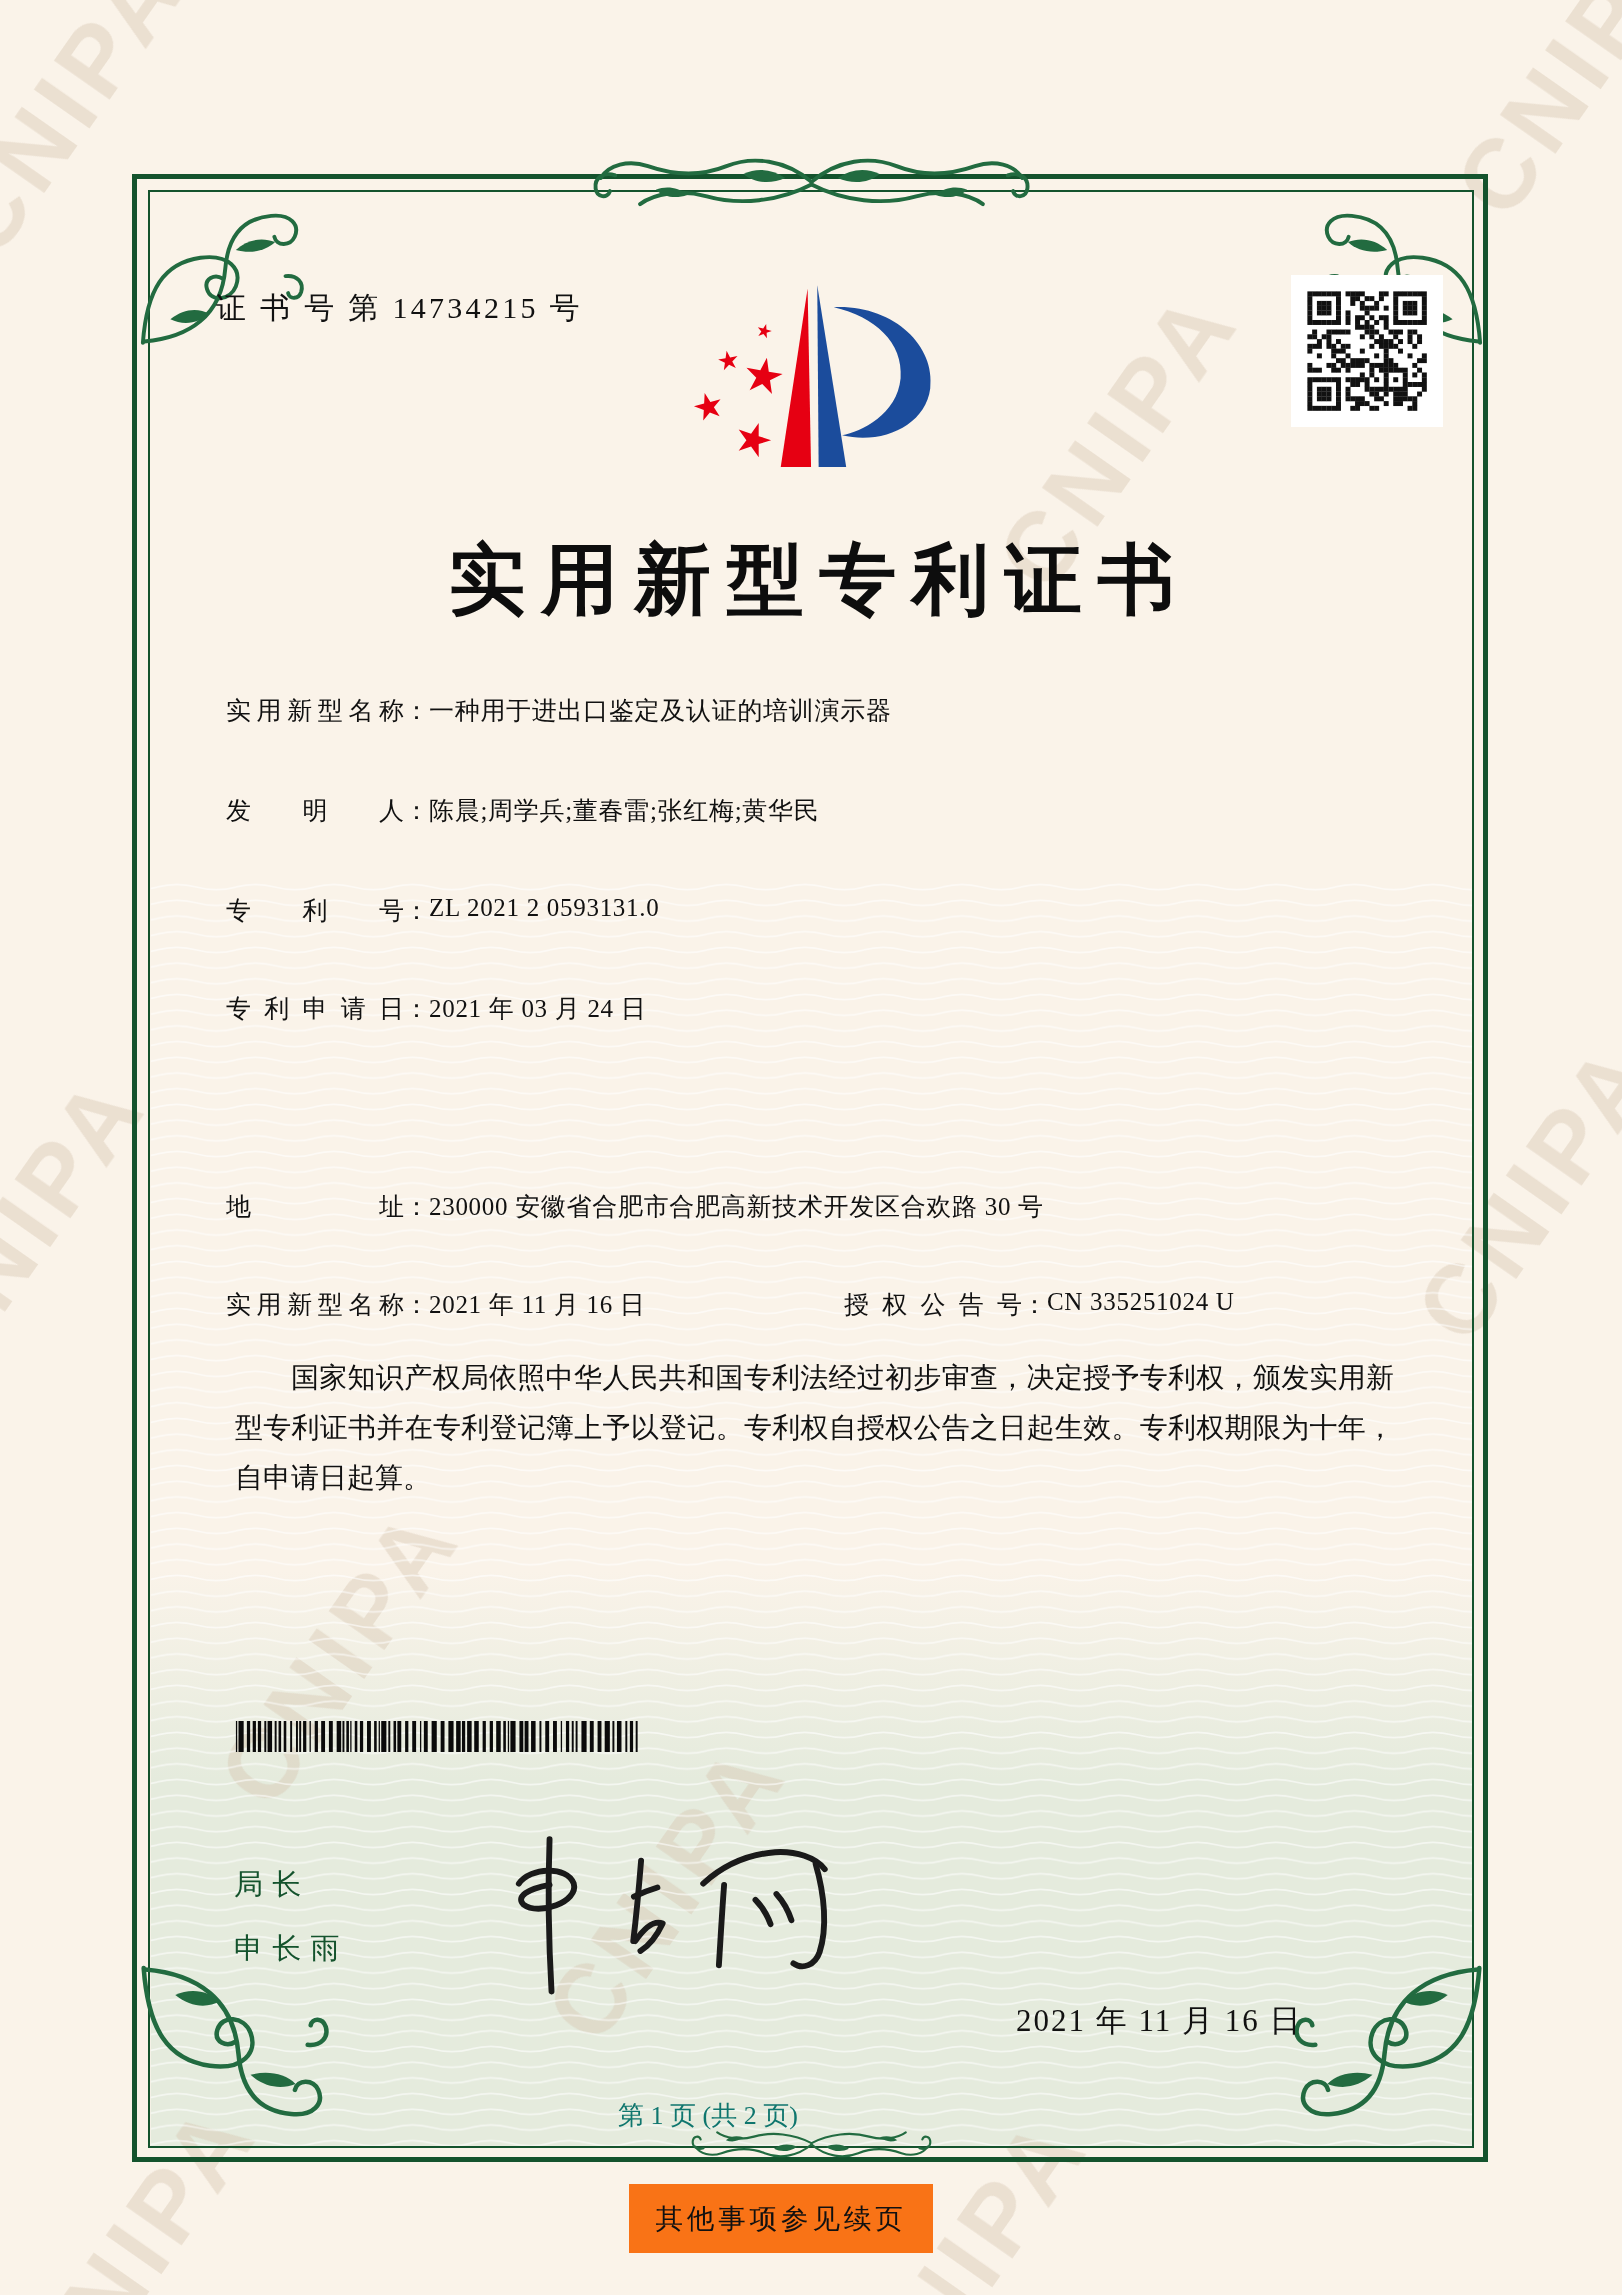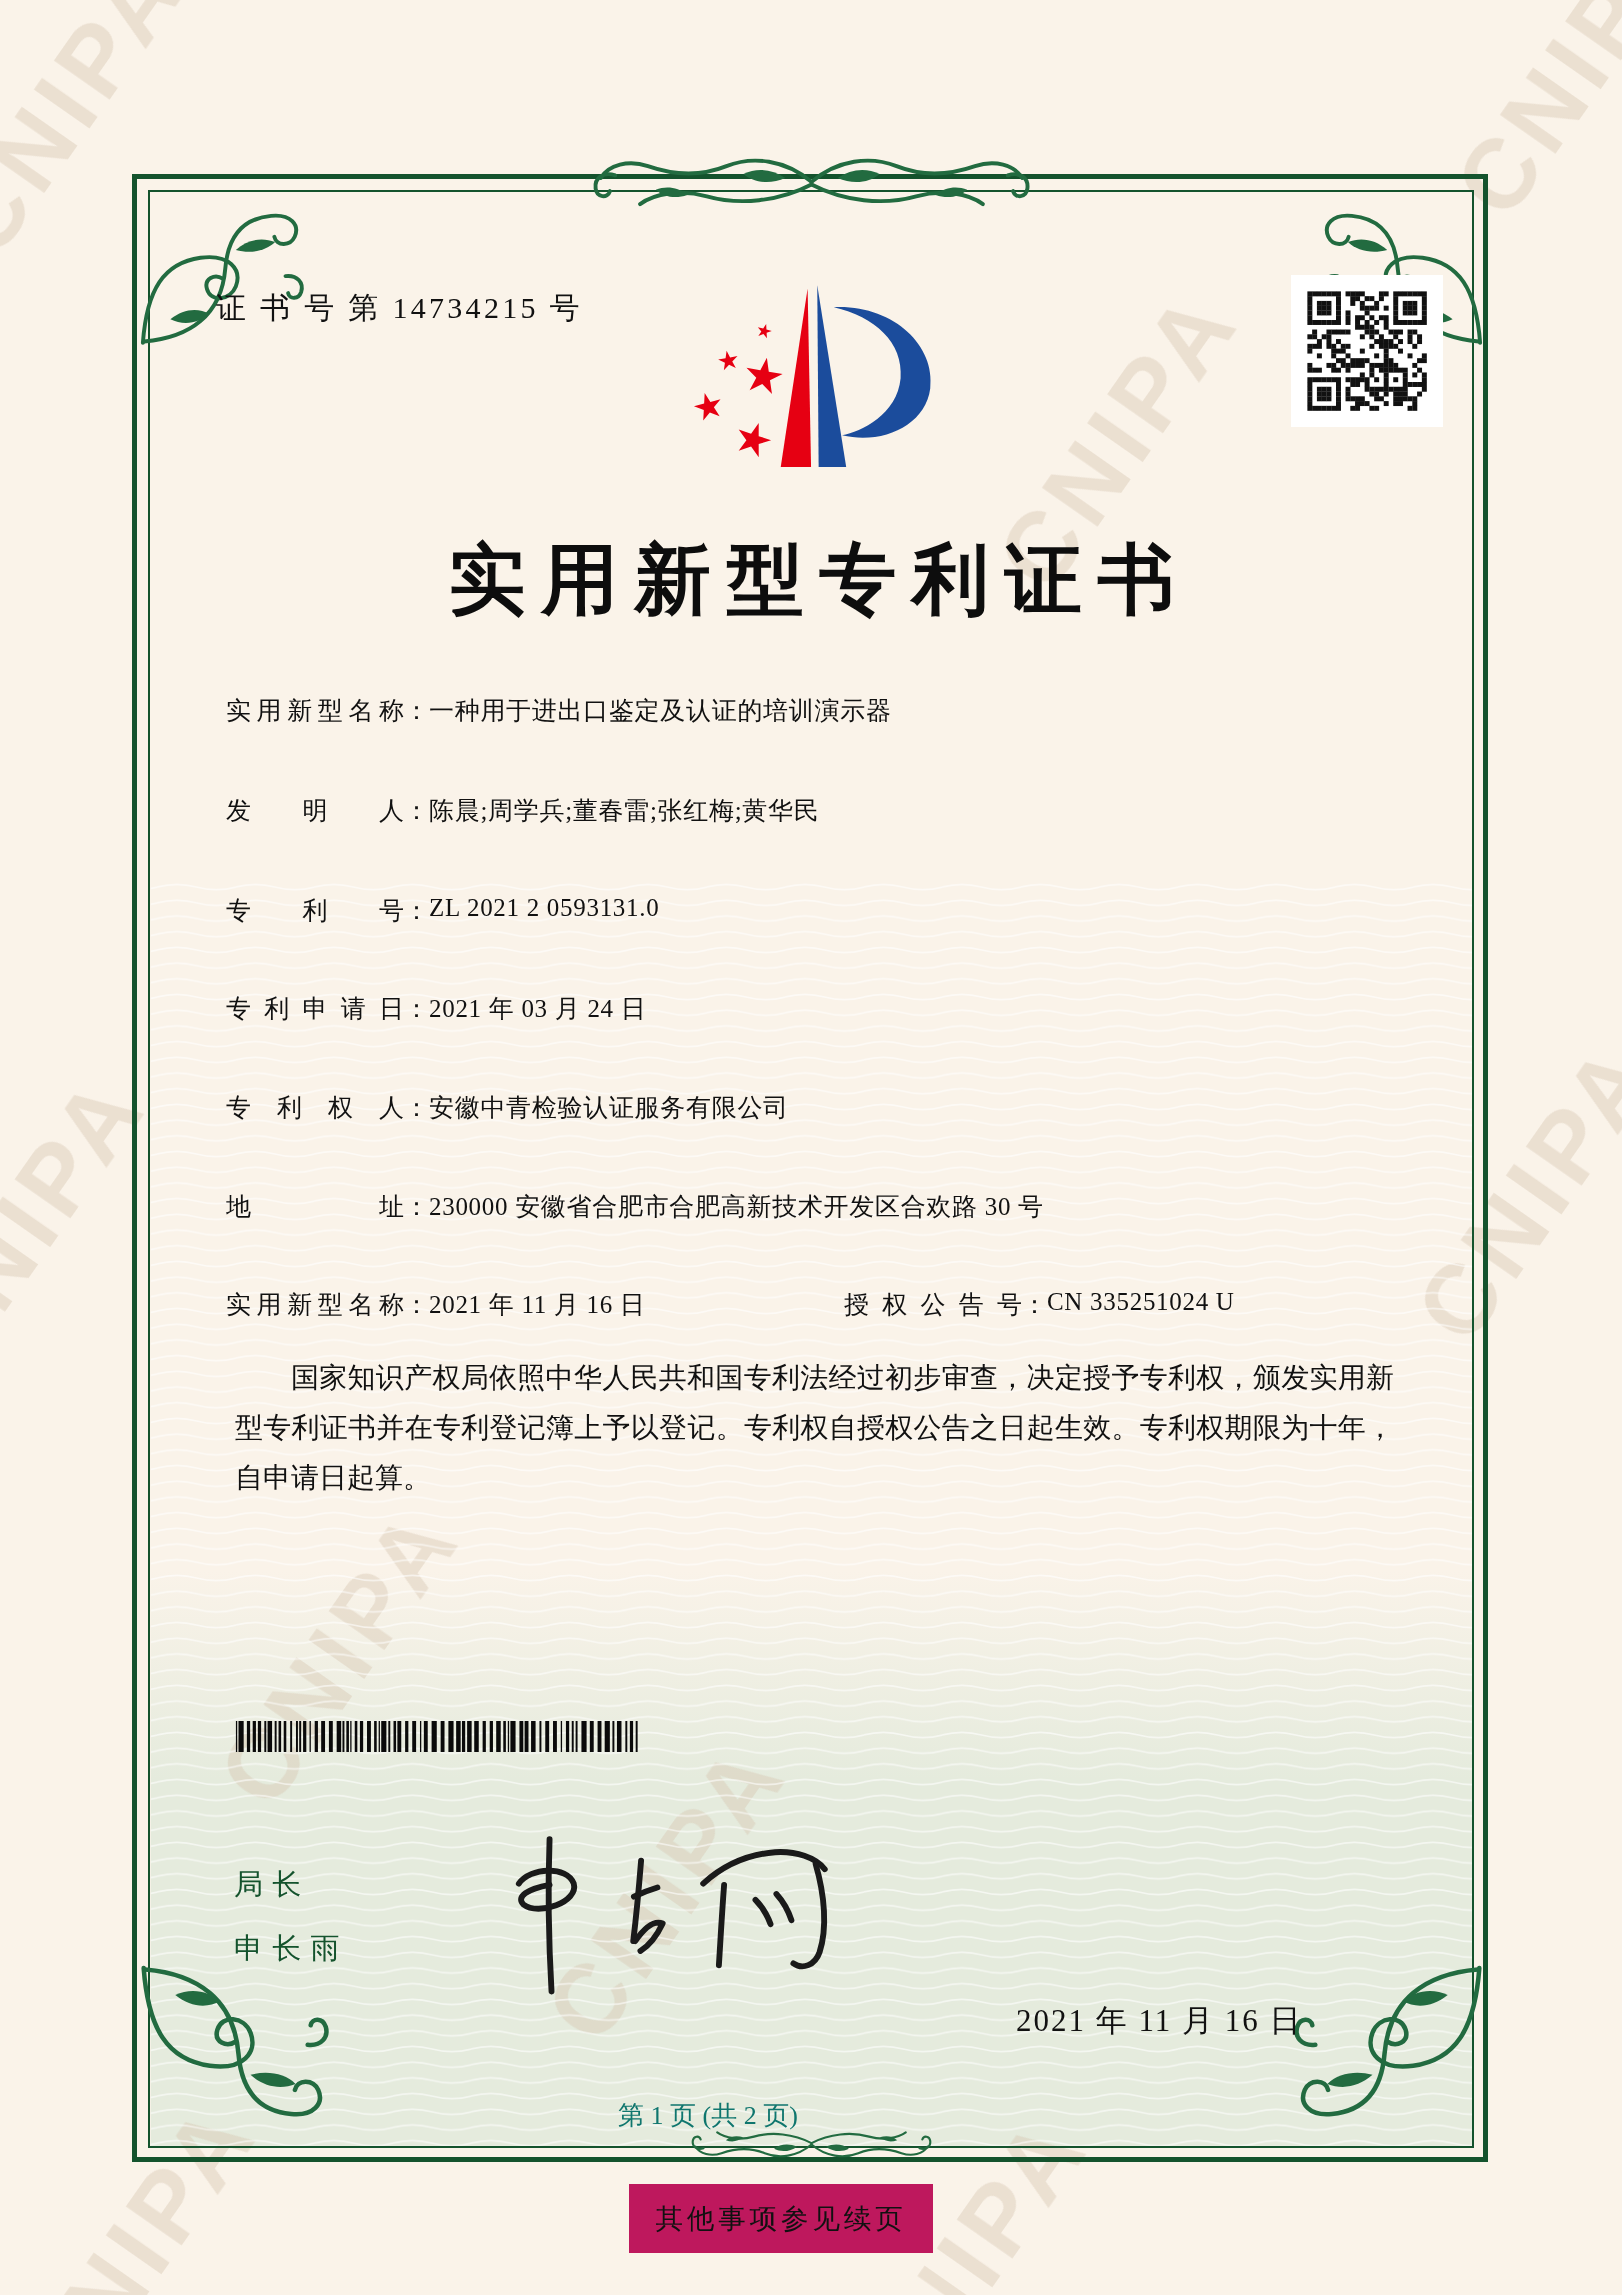--- a/index.html
+++ b/index.html
@@ -16,21 +16,21 @@
   .row{position:absolute;left:226px;width:1204px;height:42px;font-size:25px;color:#111;white-space:nowrap;}
   .lbl{display:inline-block;width:178px;text-align:justify;text-align-last:justify;vertical-align:top;}
   .colon{display:inline-block;vertical-align:top;}
   .val{display:inline-block;vertical-align:top;letter-spacing:0.7px;}
   .g2{position:absolute;left:618px;top:0;}
   .paras{left:226px;top:1344px;width:1177px;font-size:28px;line-height:50px;color:#111;text-align:justify;}
   .paras p{margin:9px;text-indent:2em;}
   .signer{left:234px;font-size:29px;color:#14532d;letter-spacing:9.2px;}
   .issue-date{left:1016px;top:2000px;font-size:31px;color:#111;letter-spacing:2px;}
   .page-note{left:618px;top:2098px;width:314px;text-align:left;font-size:26px;color:#0f766e;}
-  .cont-band{left:629px;top:2184px;width:304px;height:69px;background:#be185d;text-align:center;}
+  .cont-band{left:629px;top:2184px;width:304px;height:69px;background:#f97316;text-align:center;}
   .cont-band span{font-size:27.5px;line-height:69px;color:#111;letter-spacing:3.9px;}
 </style>
 </head>
 <body>
 
 <div class="page">
 
   <svg class="abs bg-svg" width="1623" height="2295" viewBox="0 0 2480 3508">
     <defs>
       <linearGradient id="greenfade" x1="0" y1="2400" x2="0" y2="2720" gradientUnits="userSpaceOnUse">
@@ -433,23 +433,20 @@
   </div>
   <div class="row" style="top:794px">
     <span class="lbl">发明人</span><span class="colon">：</span><span class="val">陈晨;周学兵;董春雷;张红梅;黄华民</span>
   </div>
   <div class="row" style="top:894px">
     <span class="lbl">专利号</span><span class="colon">：</span><span class="val">ZL 2021 2 0593131.0</span>
   </div>
   <div class="row" style="top:992px">
     <span class="lbl">专利申请日</span><span class="colon">：</span><span class="val">2021 年 03 月 24 日</span>
   </div>
-  <div class="row" style="top:1091px">
-    <span class="lbl">专利权人</span><span class="colon">：</span><span class="val">安徽中青检验认证服务有限公司</span>
-  </div>
   <div class="row" style="top:1190px">
     <span class="lbl">地址</span><span class="colon">：</span><span class="val">230000 安徽省合肥市合肥高新技术开发区合欢路 30 号</span>
   </div>
   <div class="row" style="top:1288px">
     <span class="lbl">实用新型名称</span><span class="colon">：</span><span class="val">2021 年 11 月 16 日</span>
     <span class="g2">
       <span class="lbl">授权公告号</span><span class="colon">：</span><span class="val">CN 335251024 U</span>
     </span>
   </div>
 

